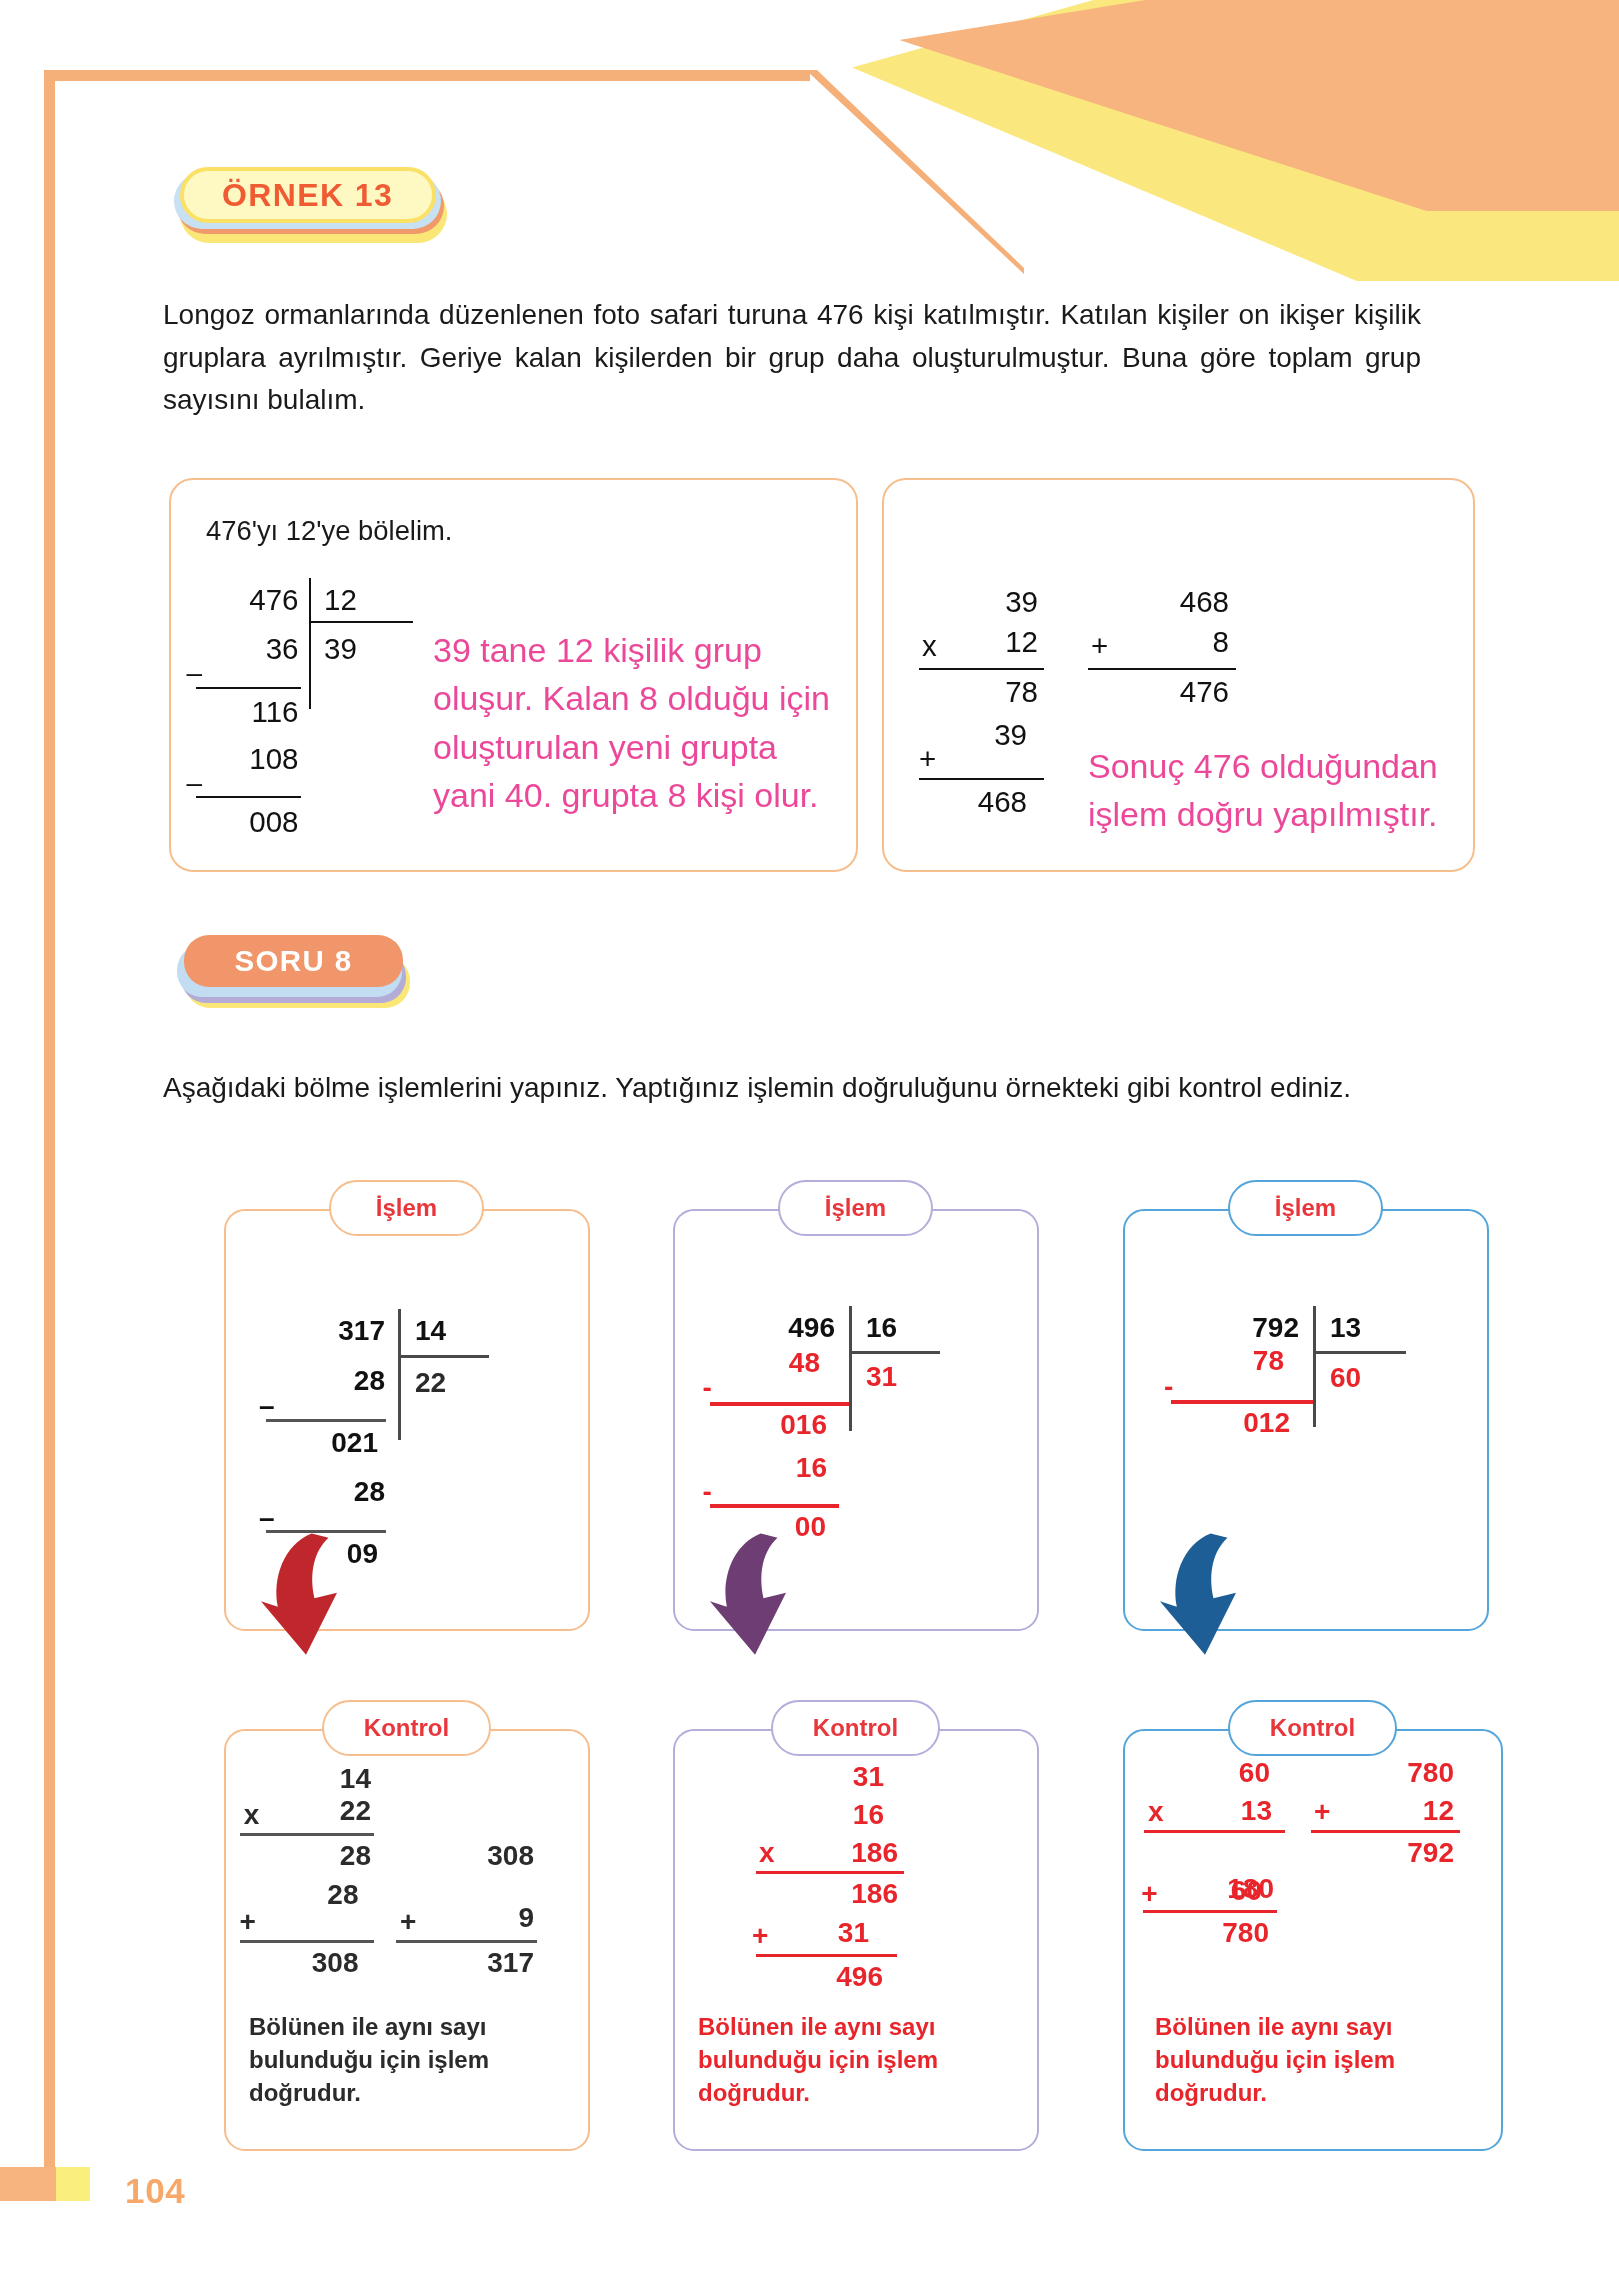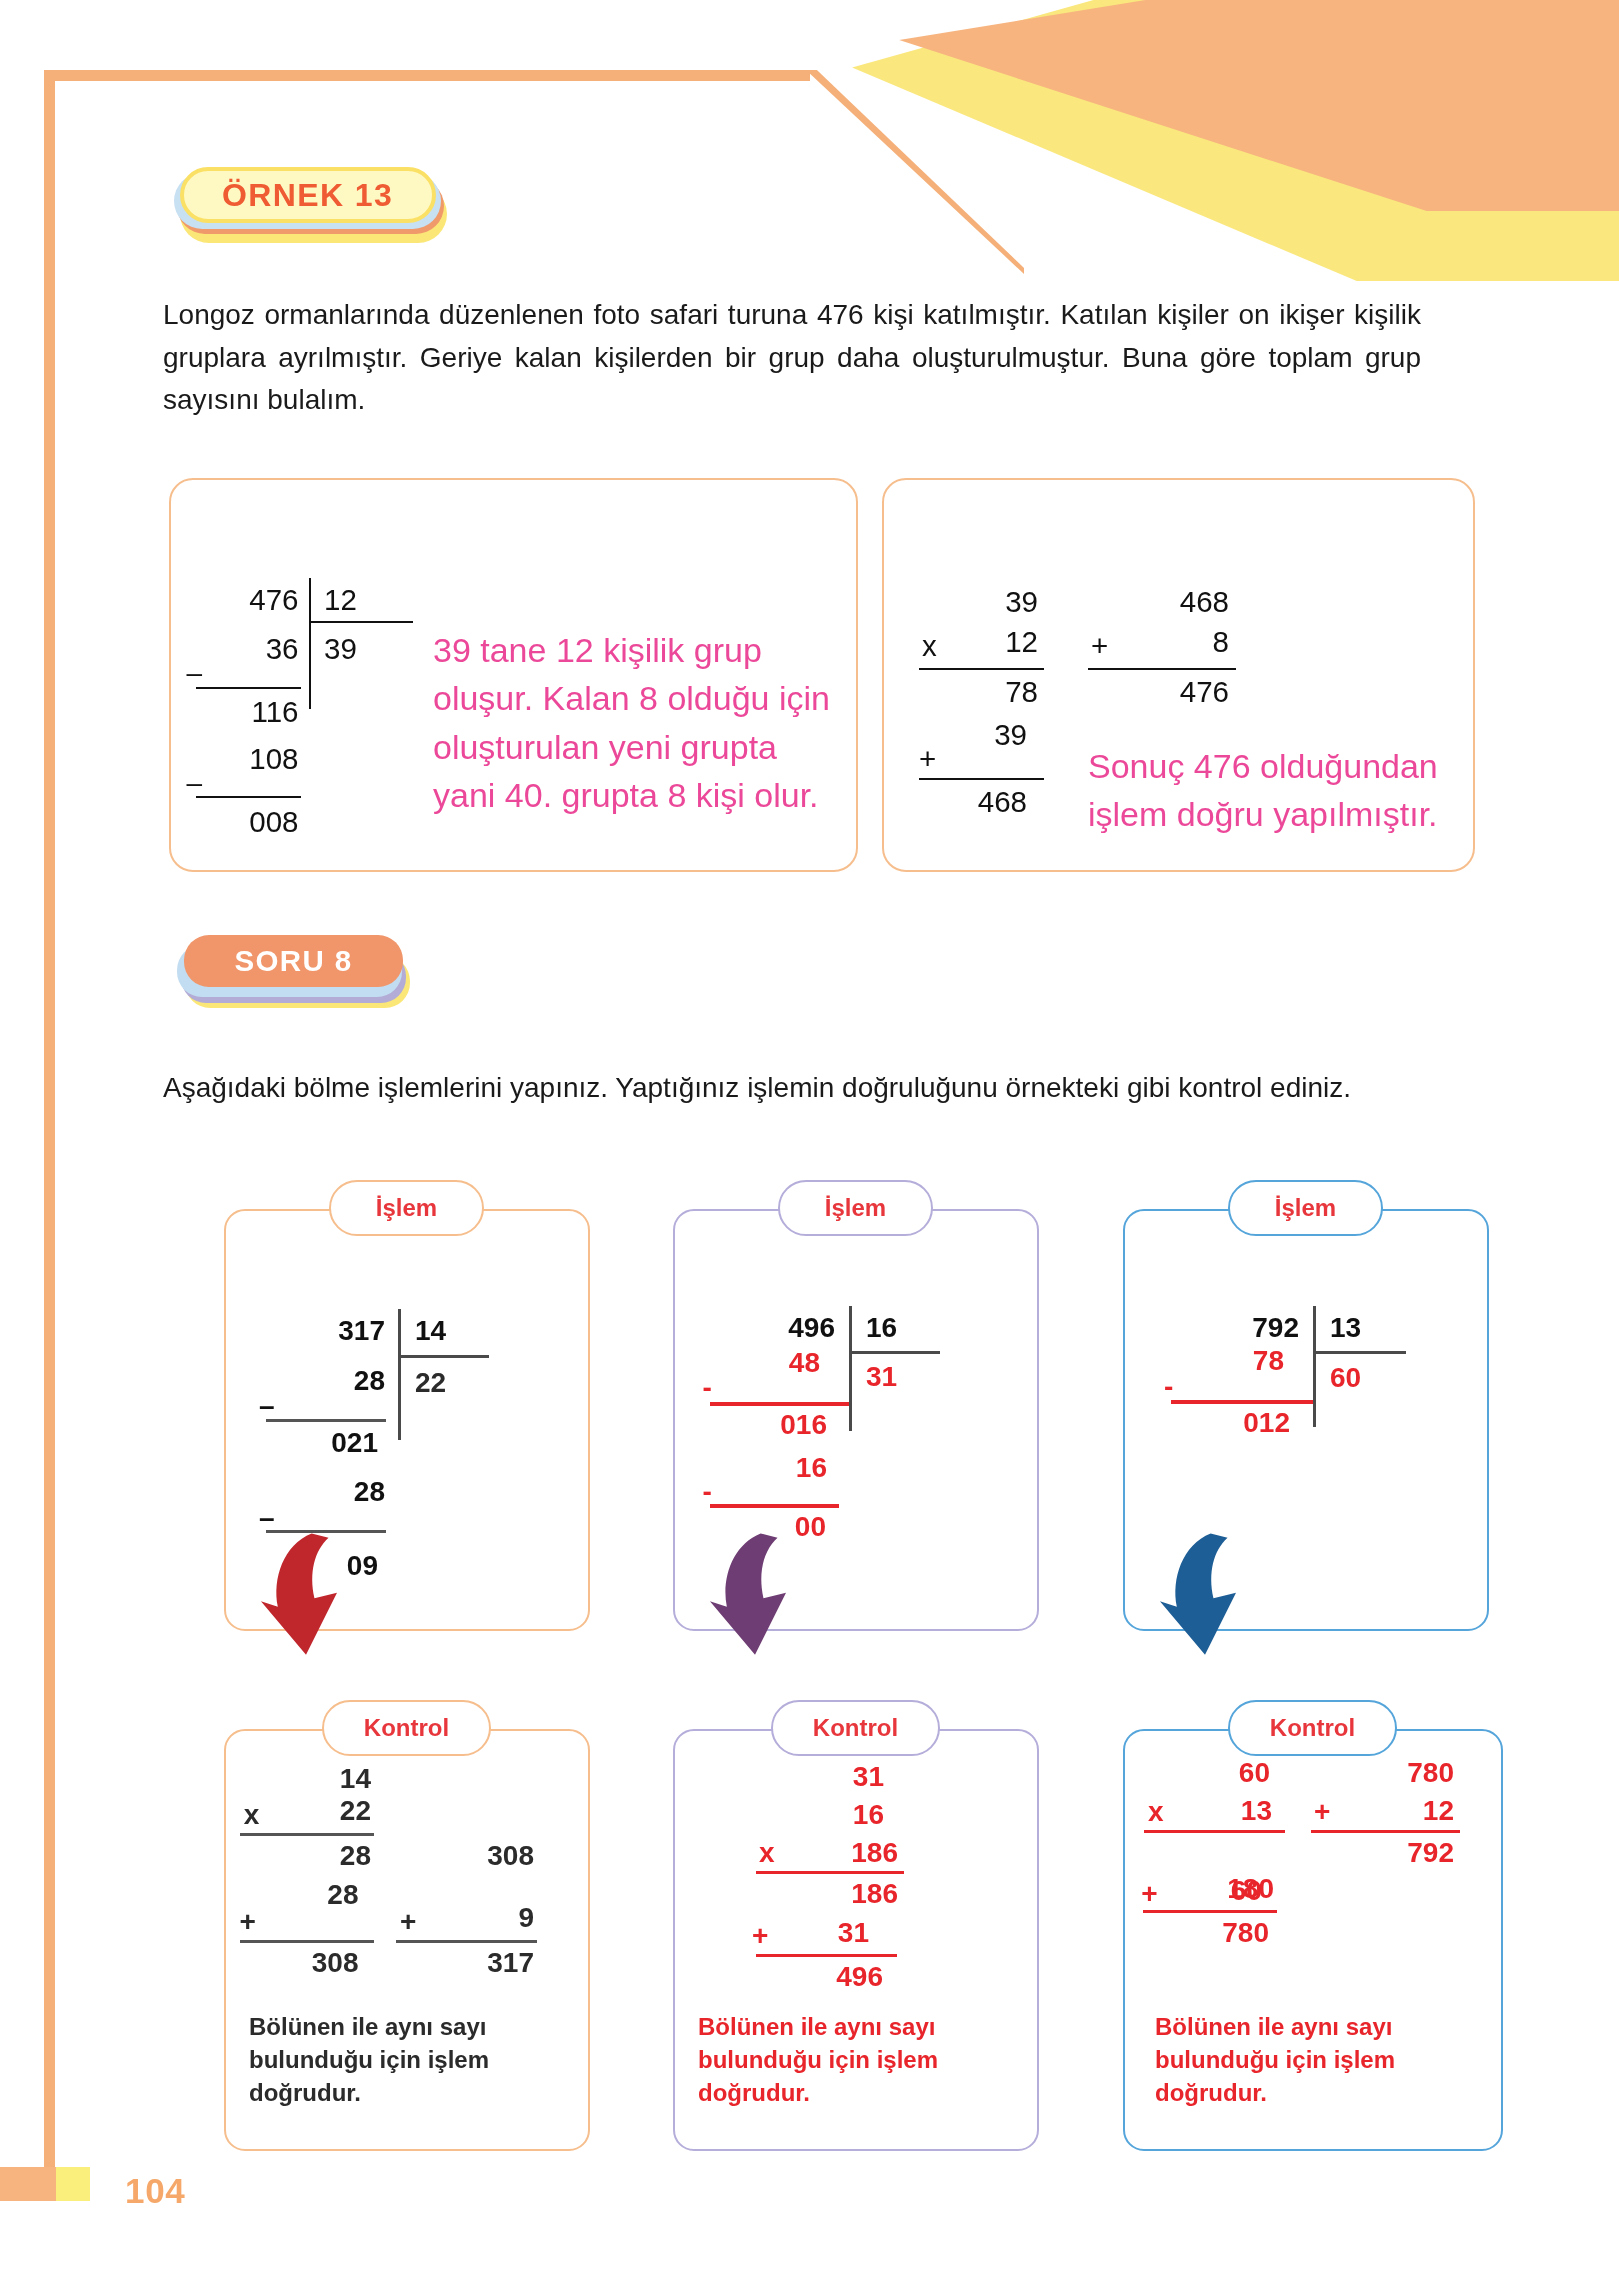--- a/index.html
+++ b/index.html
@@ -280,20 +280,21 @@
     <div class="lay-orange"></div>
     <div class="lay-blue"></div>
     <div class="lay-main">
       <span class="label">ÖRNEK 13</span>
     </div>
   </div>
 
   <div class="intro-text">Longoz ormanlarında düzenlenen foto safari turuna 476 kişi katılmıştır. Katılan kişiler on ikişer kişilik gruplara ayrılmıştır. Geriye kalan kişilerden bir grup daha oluşturulmuştur. Buna göre toplam grup sayısını bulalım.</div>
 
   <div class="panel panel-left">
+    <div class="panel-heading" style="position:absolute;left:35px;top:31px;width:591px;">476'yı 12'ye bölelim.</div>
 
     <div class="ldiv" style="left:0;top:0;width:100%;height:100%;">
 
       <div class="dividend" style="left:29.5px;top:103px;width:98px;">476</div>
       <div class="vline" style="left:138px;top:98px;height:131px;"></div>
       <div class="quotient" style="left:153px;top:103px;">12</div>
       <div class="hline" style="left:138px;top:141px;width:104px;"></div>
       <div class="quotient" style="left:153px;top:152px;">39</div>
 
       <div class="sub" style="left:29.5px;top:152px;width:98px;"></div>
@@ -361,21 +362,21 @@
       <div class="blk" style="left:191px;top:172px;font-weight:bold;color:#2b2b2b;">22</div>
 
       <div class="blk" style="left:49px;top:170px;width:112px;text-align:right;font-weight:bold;">28</div>
       <div class="blk" style="left:35px;top:195px;font-weight:bold;">–</div>
       <div class="hblk" style="left:42px;top:224px;width:120px;"></div>
       <div class="blk" style="left:42px;top:232px;width:112px;text-align:right;font-weight:bold;">021</div>
 
       <div class="blk" style="left:49px;top:281px;width:112px;text-align:right;font-weight:bold;">28</div>
       <div class="blk" style="left:35px;top:307px;font-weight:bold;">–</div>
       <div class="hblk" style="left:42px;top:335px;width:120px;"></div>
-      <div class="blk" style="left:42px;top:343px;width:112px;text-align:right;font-weight:bold;margin-top:12px;">09</div>
+      <div class="blk" style="left:42px;top:343px;width:112px;text-align:right;font-weight:bold;">09</div>
     </div>
 
     <svg class="arrow" style="left:19.7px;top:330px;" width="155" height="141" viewBox="0 0 110 100">
       <path d="M48 6 C28 14 20 38 24 58 L12 54 L44 92 L66 48 L50 52 C46 34 50 18 60 9 Z" fill="#C0272D"></path>
     </svg>
 
     <div class="ex-box" style="left:0;top:534px;width:366px;height:422px;border:2.8px solid #F6BE8D;"></div>
     <div class="ex-tab" style="left:98px;top:505px;width:169px;height:56px;border:2.8px solid #F6BE8D;">
       <span>Kontrol</span>
     </div>

